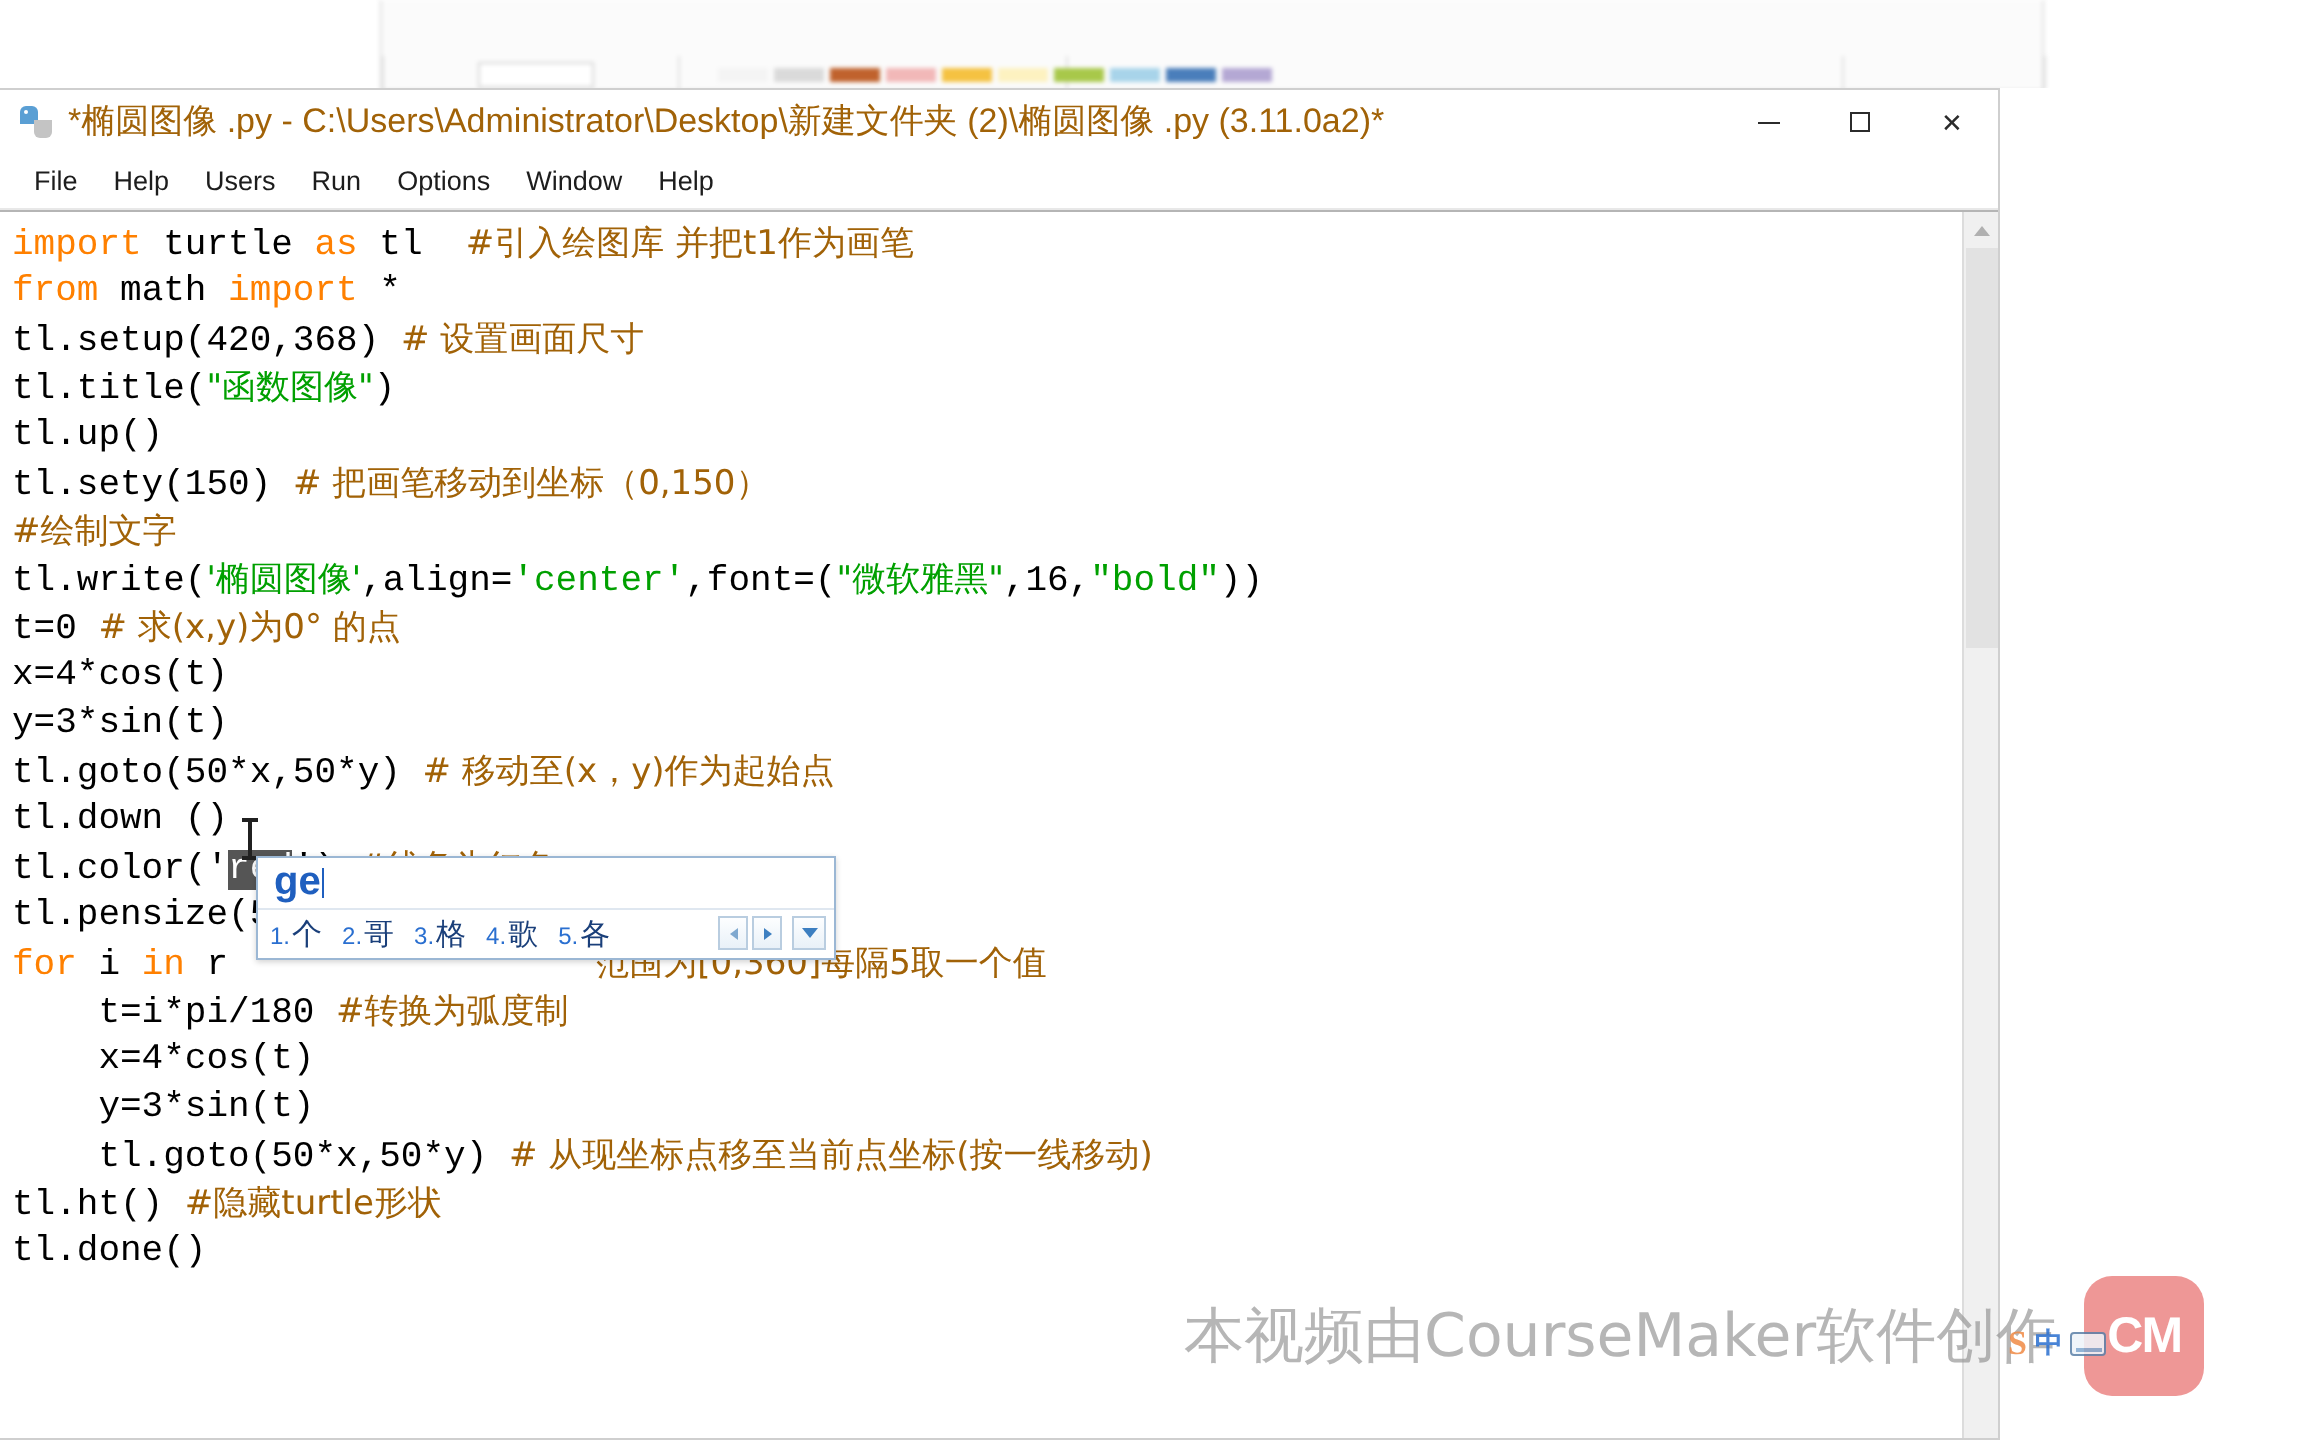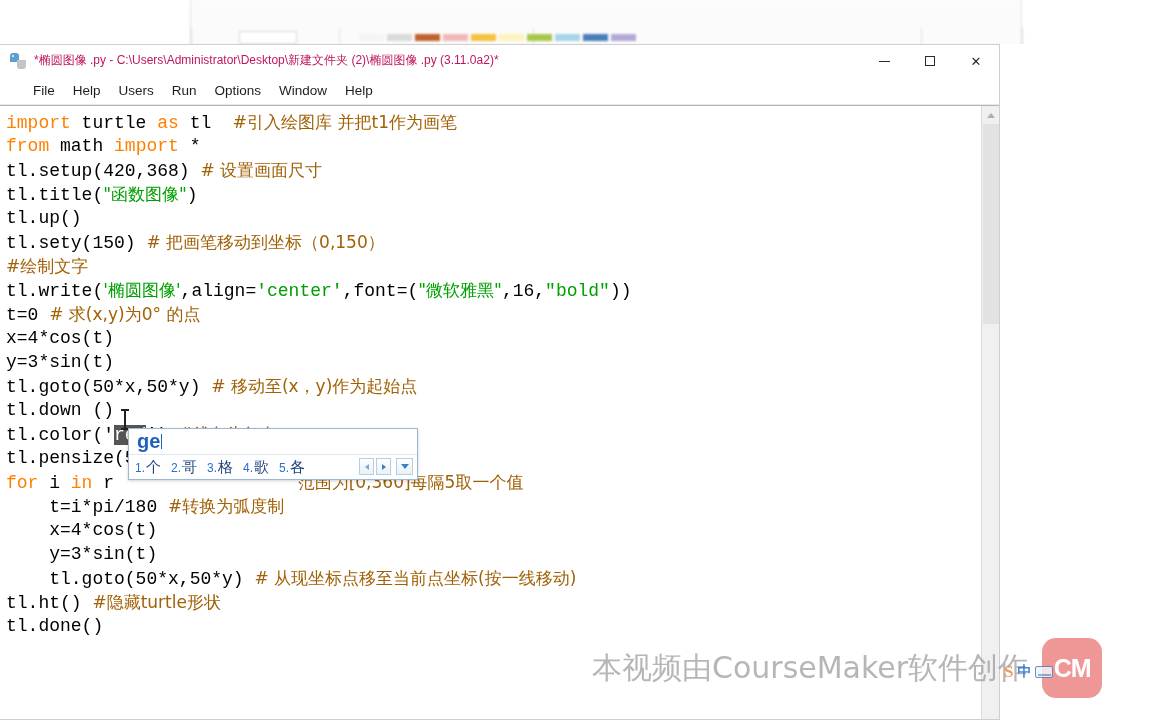--- a/index.html
+++ b/index.html
@@ -59,21 +59,21 @@
   }
   #idle-icon .snk2 {
     position: absolute; right: 0; bottom: 0; width: 9px; height: 9px;
     background: #c4c4c4; border-radius: 0 0 3px 3px;
   }
   #idle-icon .dot {
     position: absolute; left: 2px; top: 2px; width: 2px; height: 2px;
     background: #fff; border-radius: 50%;
   }
   #title-text {
-    font-size: 12px; color: #be185d; white-space: nowrap;
+    font-size: 17px; color: #a16207; white-space: nowrap;
     font-family: "Liberation Sans", sans-serif;
     text-align: center;
   }
   #wincontrols {
     position: absolute; right: 0; top: 0; height: 32px;
     display: flex;
   }
   .wc {
     width: 46px; height: 32px;
     display: flex; align-items: center; justify-content: center;
@@ -81,21 +81,21 @@
     font-family: "Liberation Sans", sans-serif;
   }
   .wc .minbar { width: 11px; height: 1px; background: #2b2b2b; }
   .wc .maxbox { width: 10px; height: 10px; border: 1px solid #2b2b2b; }
 
   
   #menubar {
     height: 28px; width: 100%;
     display: flex; align-items: center;
     background: #ffffff;
-    padding-left: 24px;
+    padding-left: 8px;
     border-bottom: 1px solid #e8e8e8;
   }
   .menu-item {
     font-size: 13.5px; color: #1d1d1d;
     padding: 3px 9px;
     font-family: "Liberation Sans", sans-serif;
     white-space: nowrap;
   }
 
   

